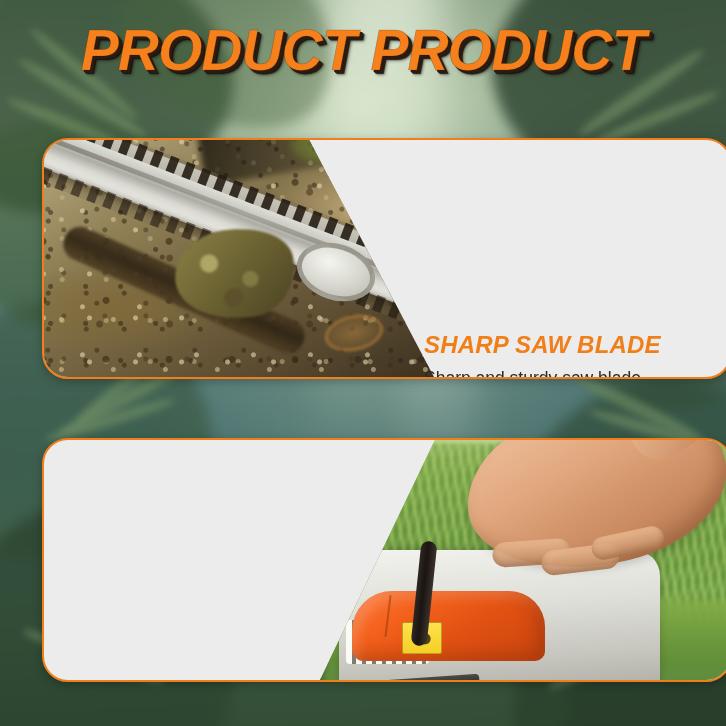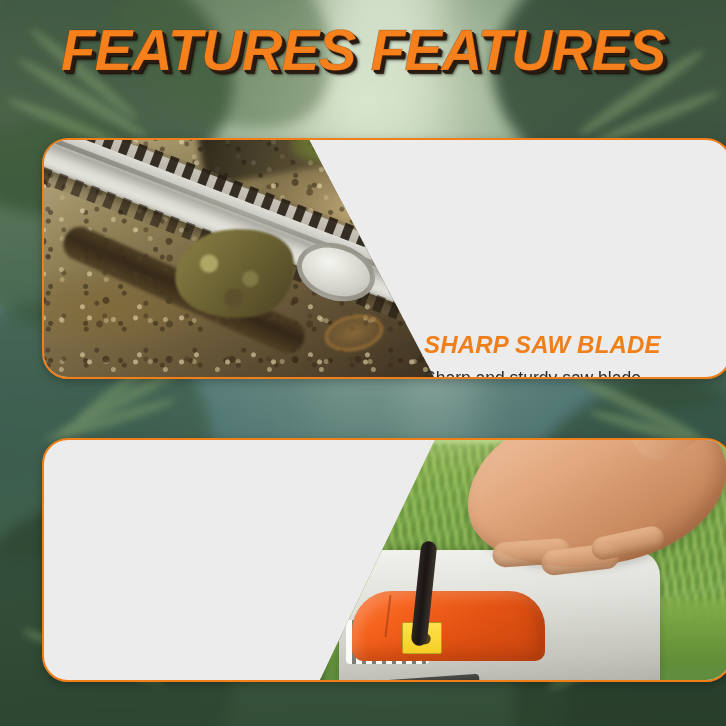--- a/index.html
+++ b/index.html
@@ -526,21 +526,21 @@
     <div class="blade b5"></div>
     <div class="blade b6"></div>
     <div class="blade b7"></div>
     <div class="blade b8"></div>
     <div class="blade b9"></div>
     <div class="blade b10"></div>
     <div class="blade b11"></div>
     <div class="blade b12"></div>
   </div>
 
-  <div class="title">FEATURES FEATURES</div>
+  <div class="title">PRODUCT PRODUCT</div>
 
   <div class="card" id="card-1">
     <div class="card-inner">
 
       <div class="photo" id="photo-1">
         <div class="saw-scene">
           <div class="saw-speck"></div>
           <div class="dark-corner"></div>
           <div class="green-bit"></div>
           <div class="bar">

